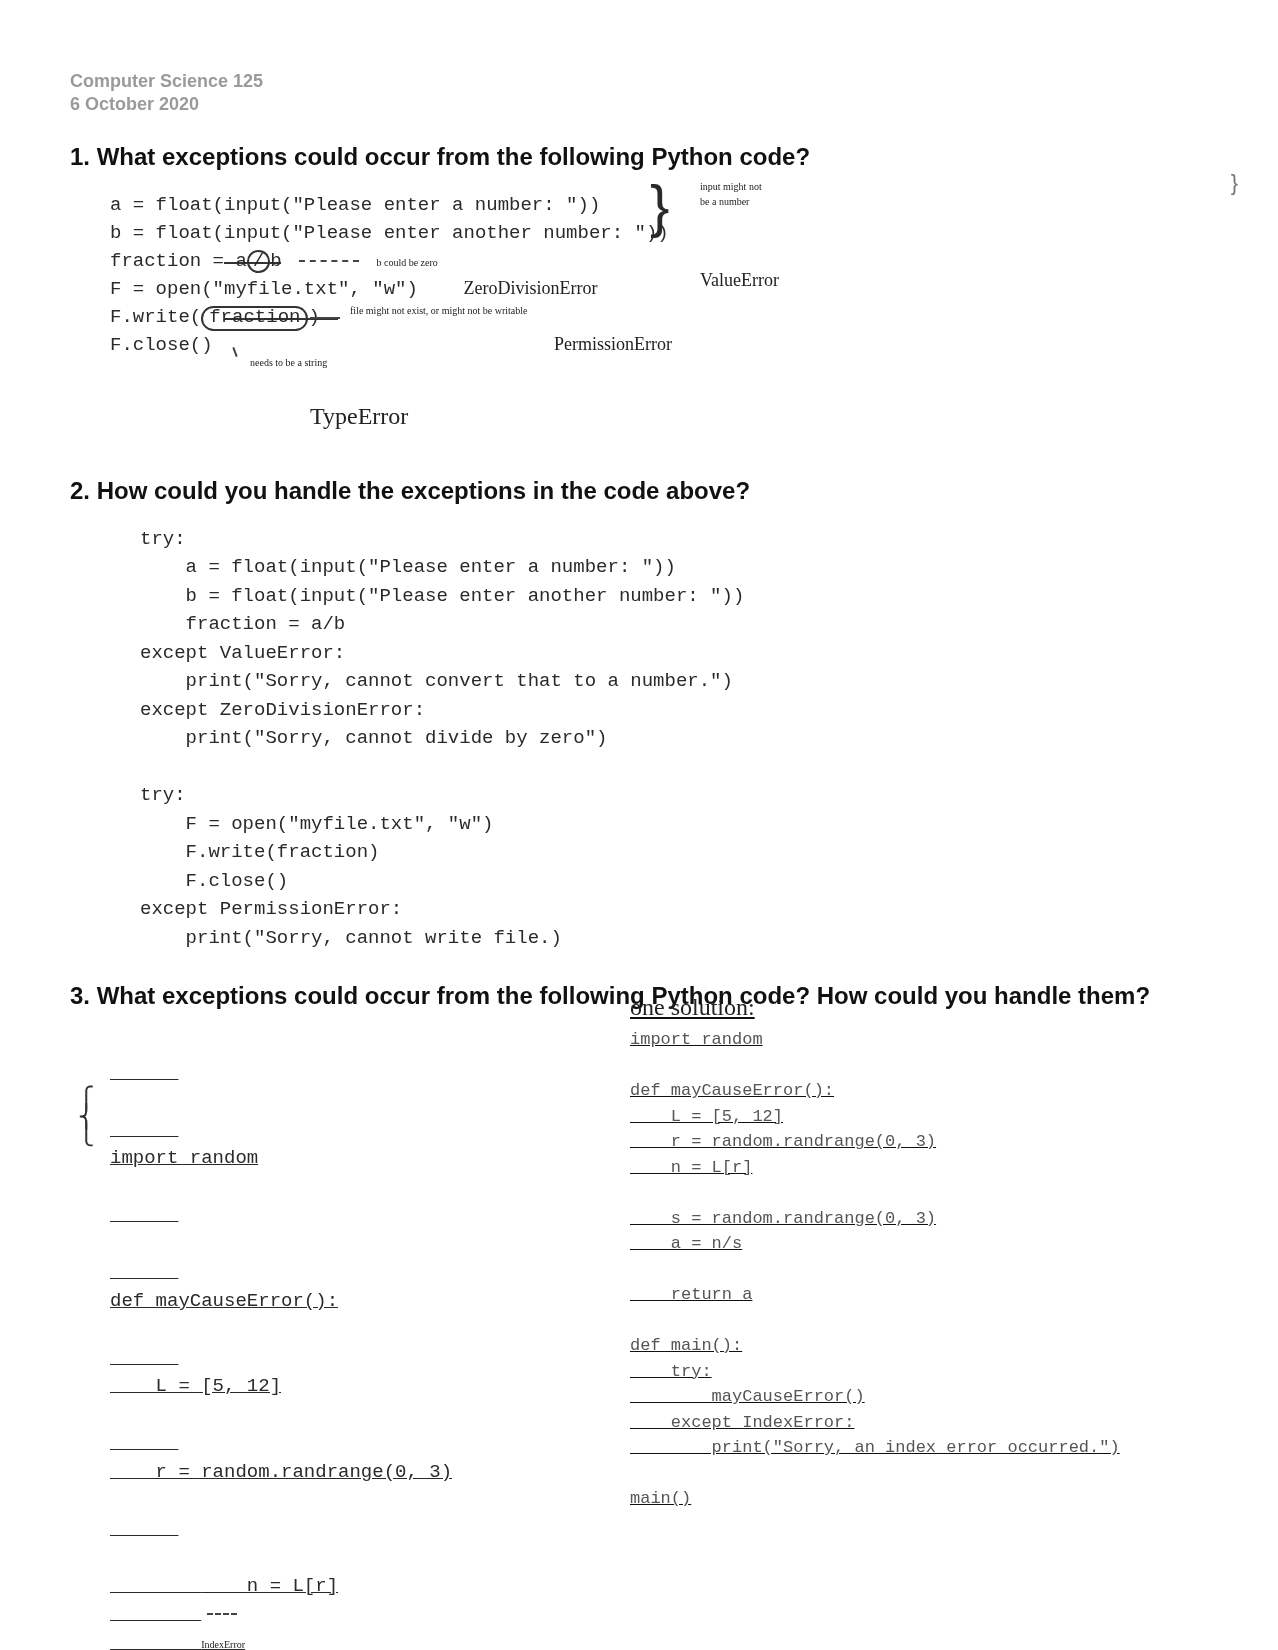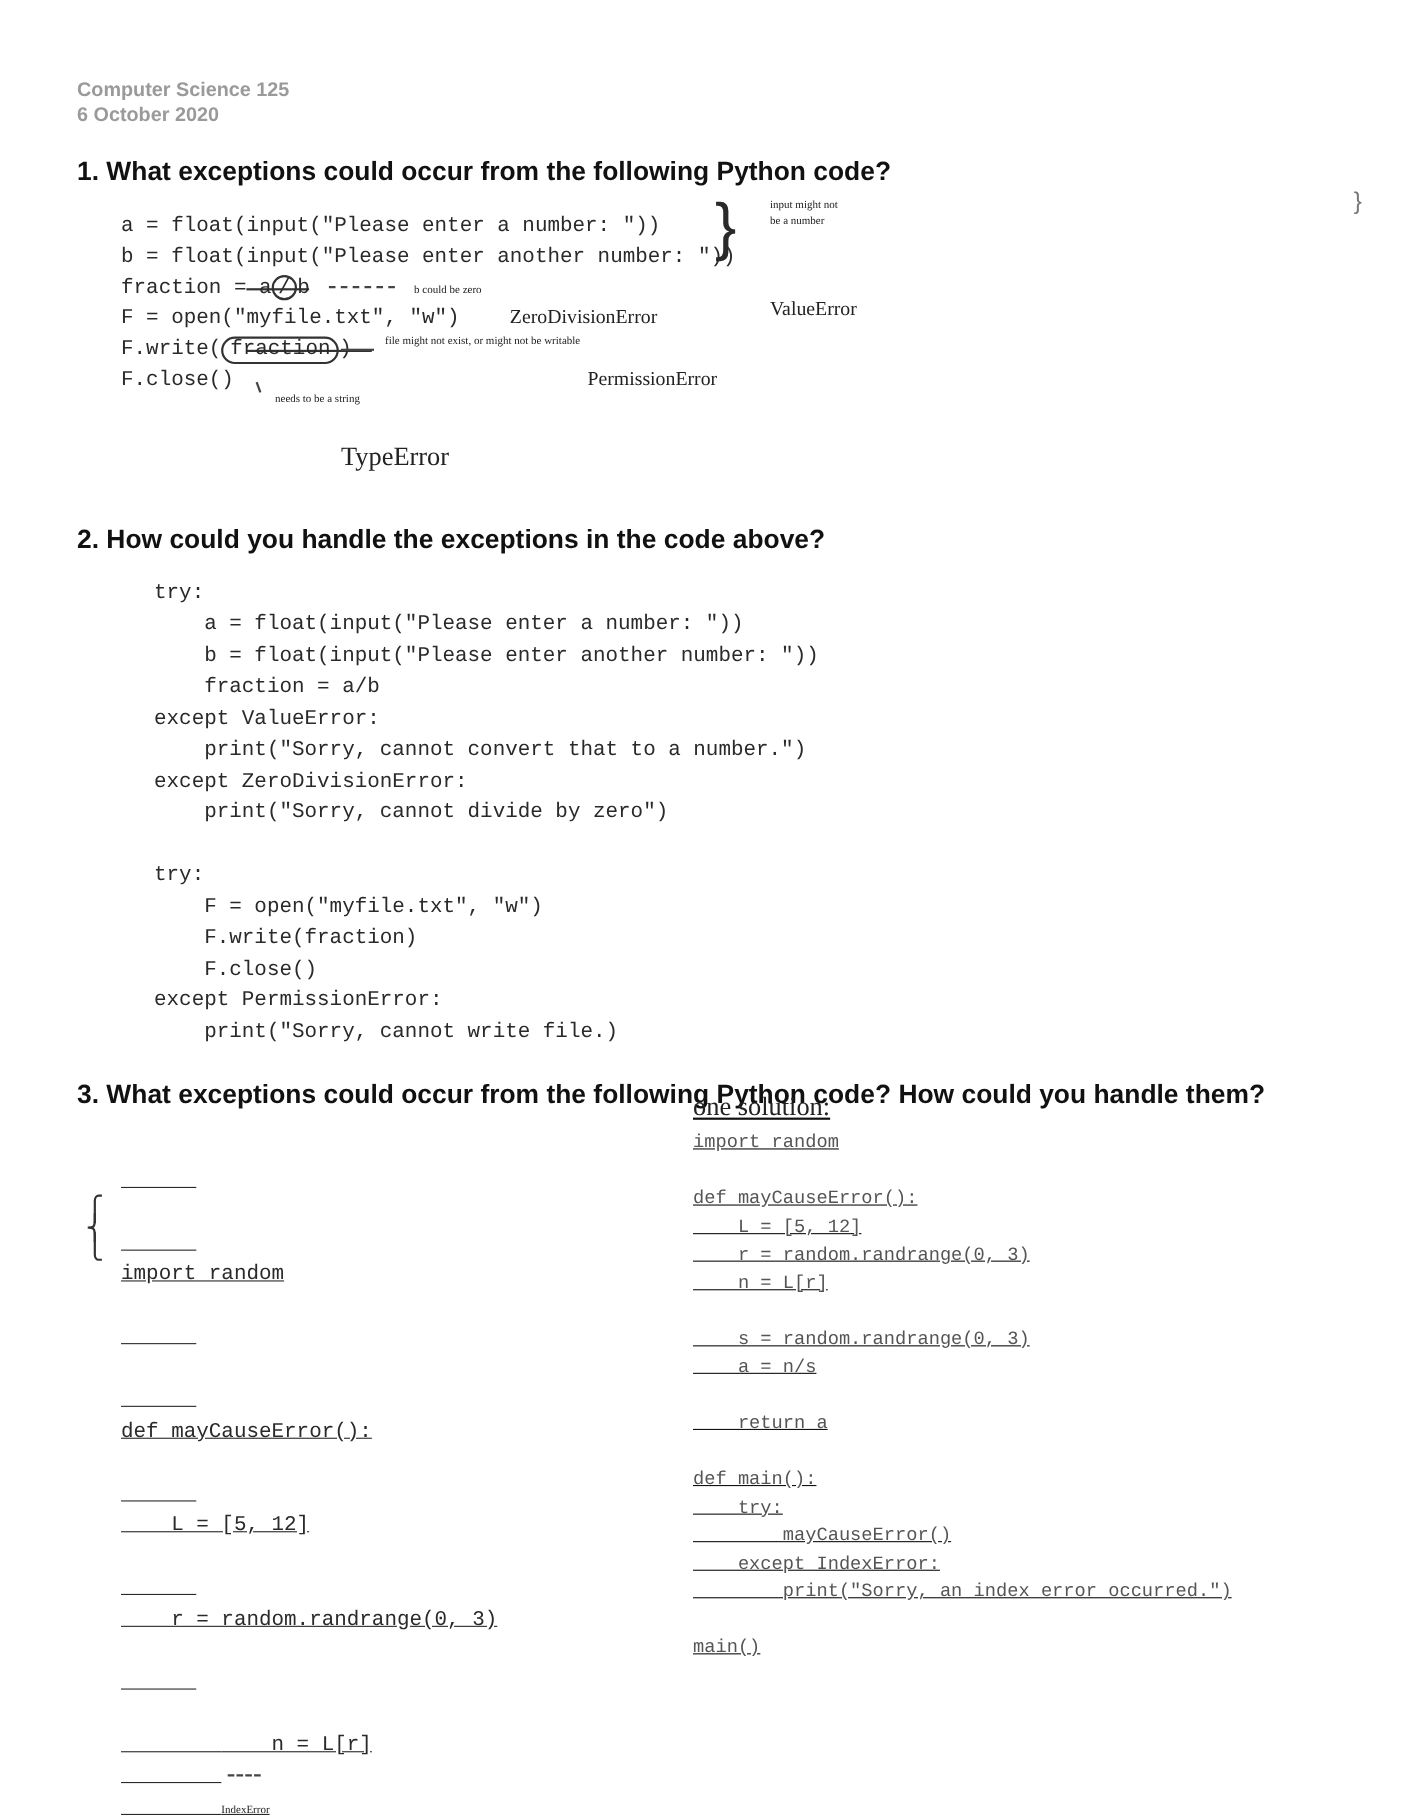--- a/index.html
+++ b/index.html
@@ -145,21 +145,21 @@
     
     <div class="abs" style="left:0; top:112px;">
       <span>F.write(</span><span class="circle-oval">fraction</span><span>)</span>
     </div>
     
     <span class="leader-line" style="left:200px; top:126px; width:30px;"></span>
     <span class="abs hand hand-small" style="left:240px; top:112px;">file might not exist, or might not be writable</span>
 
     
     <div class="abs" style="left:0; top:140px;">F.close()</div>
-    <span class="abs hand" style="left:424px; top:140px;">PermissionError</span>
+    <span class="abs hand" style="left:444px; top:140px;">PermissionError</span>
 
     
     <span class="leader-line" style="left:120px; top:160px; width:10px; transform:rotate(70deg);"></span>
     <span class="abs hand hand-small" style="left:140px; top:164px;">needs to be a string</span>
 
     
     <span class="abs hand" style="left:200px; top:207px; font-size:24px;">TypeError</span>
   </div>
 
   <div class="section-heading">2. How could you handle the exceptions in the code above?</div>

